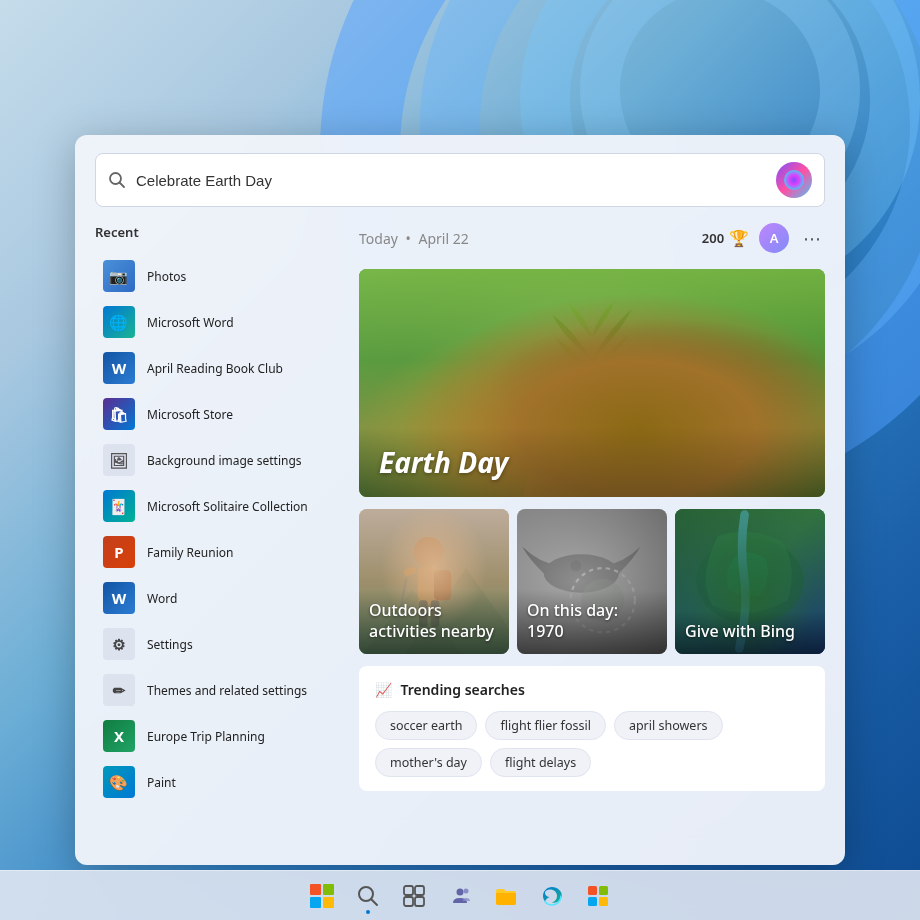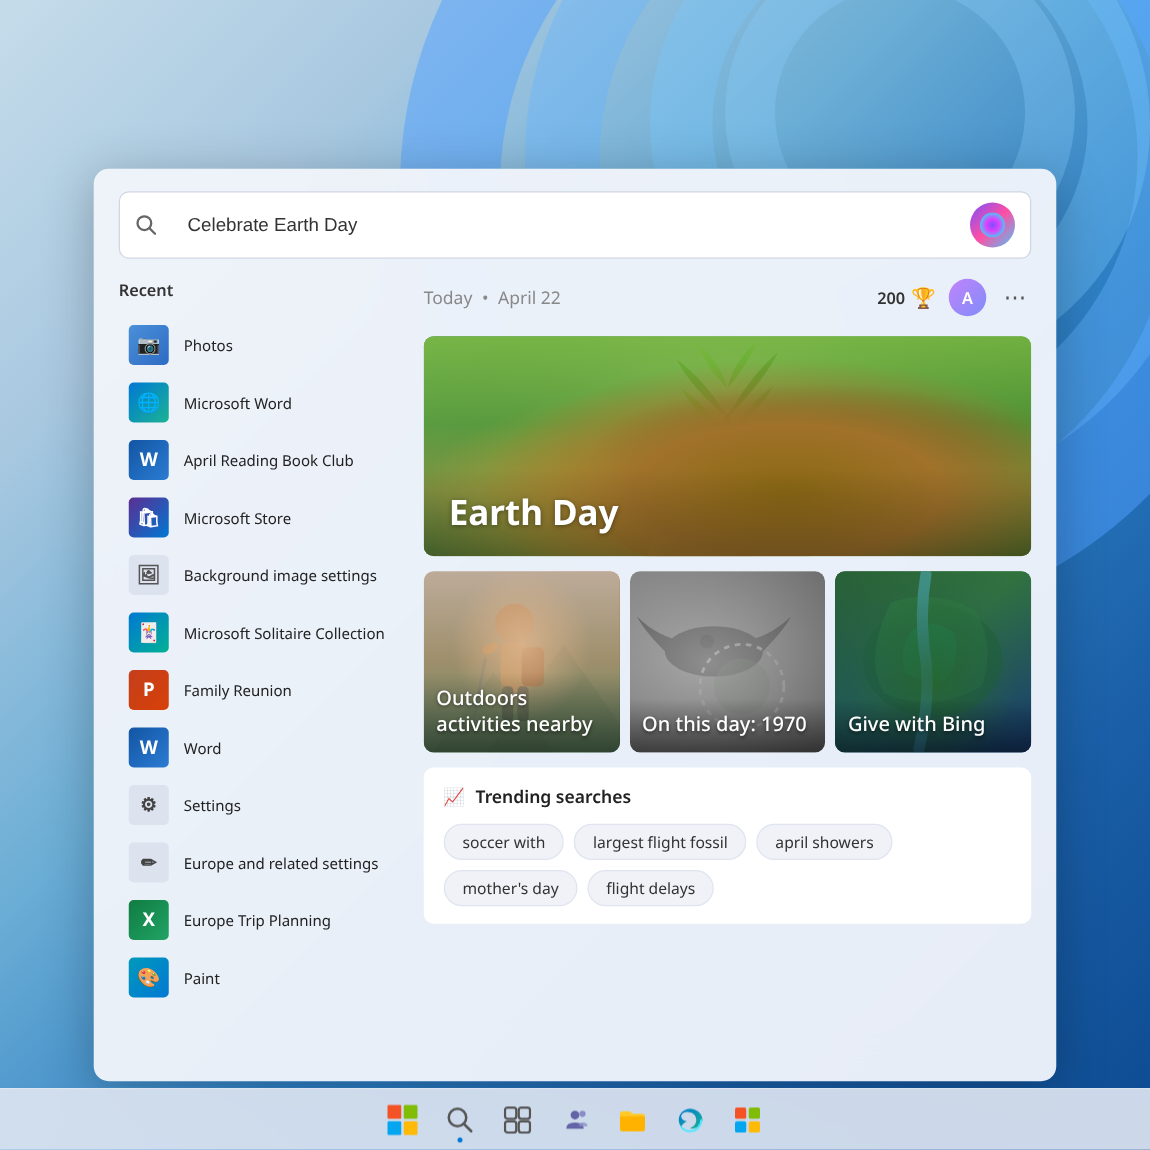--- a/index.html
+++ b/index.html
@@ -77,21 +77,21 @@
       padding: 18px 20px 12px;
       flex-shrink: 0;
     }
     .search-input-wrapper {
       display: flex;
       align-items: center;
       background: white;
       border: 1.5px solid #d0d7e3;
       border-radius: 8px;
       padding: 8px 12px;
-      gap: 24px;
+      gap: 10px;
     }
     .search-icon-svg {
       color: #666;
       flex-shrink: 0;
     }
     .search-input {
       flex: 1;
       border: none;
       outline: none;
       font-size: 15px;
@@ -115,21 +115,21 @@
       color: white;
       font-weight: bold;
     }
 
     
     .main-content {
       display: flex;
       flex: 1;
       overflow: hidden;
       padding: 0 20px 20px;
-      gap: 4px;
+      gap: 24px;
     }
 
     
     .sidebar {
       width: 240px;
       flex-shrink: 0;
     }
     .sidebar-title {
       font-size: 13px;
       font-weight: 600;
@@ -216,26 +216,27 @@
     .more-btn {
       font-size: 18px;
       color: #555;
       cursor: pointer;
       padding: 2px 4px;
     }
 
     
     .hero-card {
       width: 100%;
-      height: 176px;
+      height: 228px;
       border-radius: 8px;
       overflow: hidden;
       position: relative;
       cursor: pointer;
       flex-shrink: 0;
+      font-style: italic;
     }
     .hero-card-img {
       width: 100%;
       height: 100%;
       background: linear-gradient(135deg, #2d5a27 0%, #4a7c3f 20%, #6aaa5a 40%, #8bc34a 60%, #c8e6a0 80%);
       position: relative;
     }
     
     .hero-card-img::before {
       content: '';
@@ -512,21 +513,21 @@
           <div class="recent-item">
       <div class="recent-item-icon" style="background:#dde2ef; color:#444; font-weight:bold; font-style:normal; font-size:15px;">
         ⚙
       </div>
       <span class="recent-item-label">Settings</span>
     </div>
           <div class="recent-item">
       <div class="recent-item-icon" style="background:#dde2ef; color:#444; font-weight:bold; font-style:normal; font-size:15px;">
         ✏
       </div>
-      <span class="recent-item-label">Europe and related settings</span>
+      <span class="recent-item-label">Themes and related settings</span>
     </div>
           <div class="recent-item">
       <div class="recent-item-icon" style="background:linear-gradient(135deg, #107c41, #21a366); color:white; font-weight:bold; font-style:normal; font-size:15px;">
         X
       </div>
       <span class="recent-item-label">Europe Trip Planning</span>
     </div>
           <div class="recent-item">
       <div class="recent-item-icon" style="background:linear-gradient(135deg, #0099bc, #0078d4); color:white; font-weight:bold; font-style:normal; font-size:15px;">
         🎨
@@ -677,22 +678,22 @@
         </div>
 
       </div>
 
       <div class="trending-section">
         <div class="trending-header">
           <span class="trending-icon">📈</span>
           <span class="trending-title">Trending searches</span>
         </div>
         <div class="trending-tags" id="trending-tags-container">
-            <span class="trending-tag">soccer with</span>
-            <span class="trending-tag">largest flight fossil</span>
+            <span class="trending-tag">soccer earth</span>
+            <span class="trending-tag">flight flier fossil</span>
             <span class="trending-tag">april showers</span>
             <span class="trending-tag">mother's day</span>
             <span class="trending-tag">flight delays</span>
           </div>
       </div>
 
     </div>
   </div>
 </div>
 

